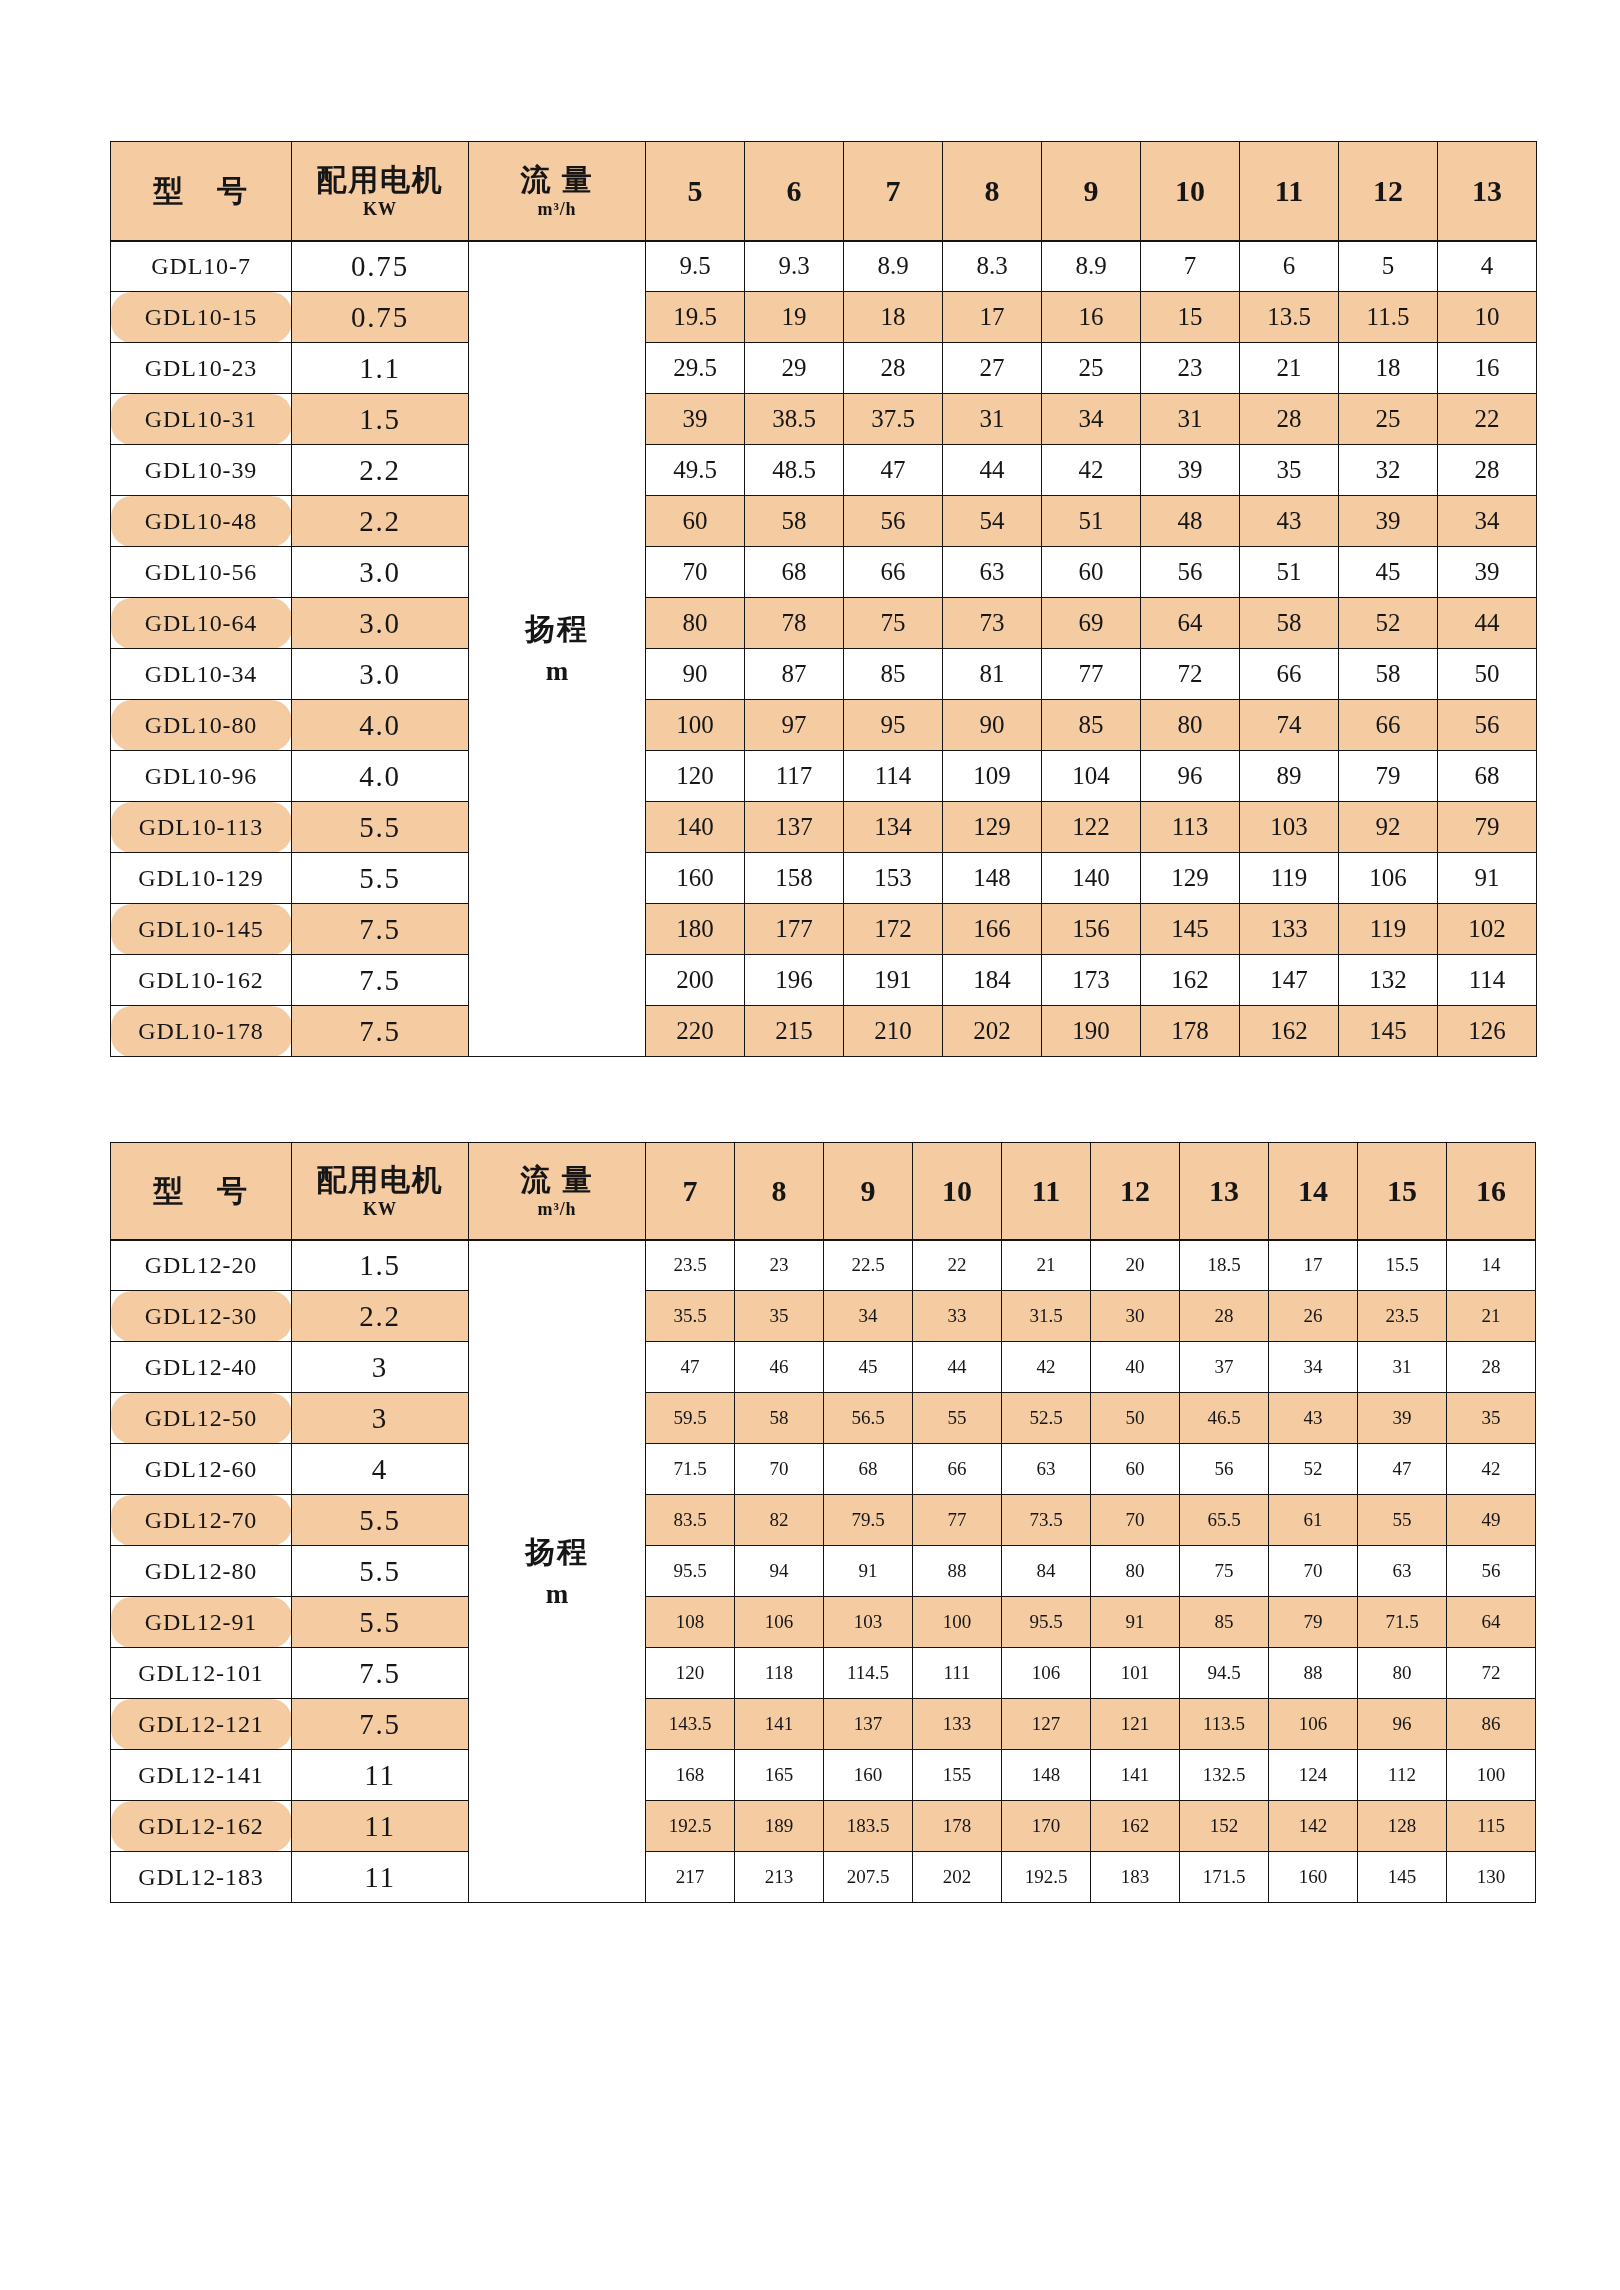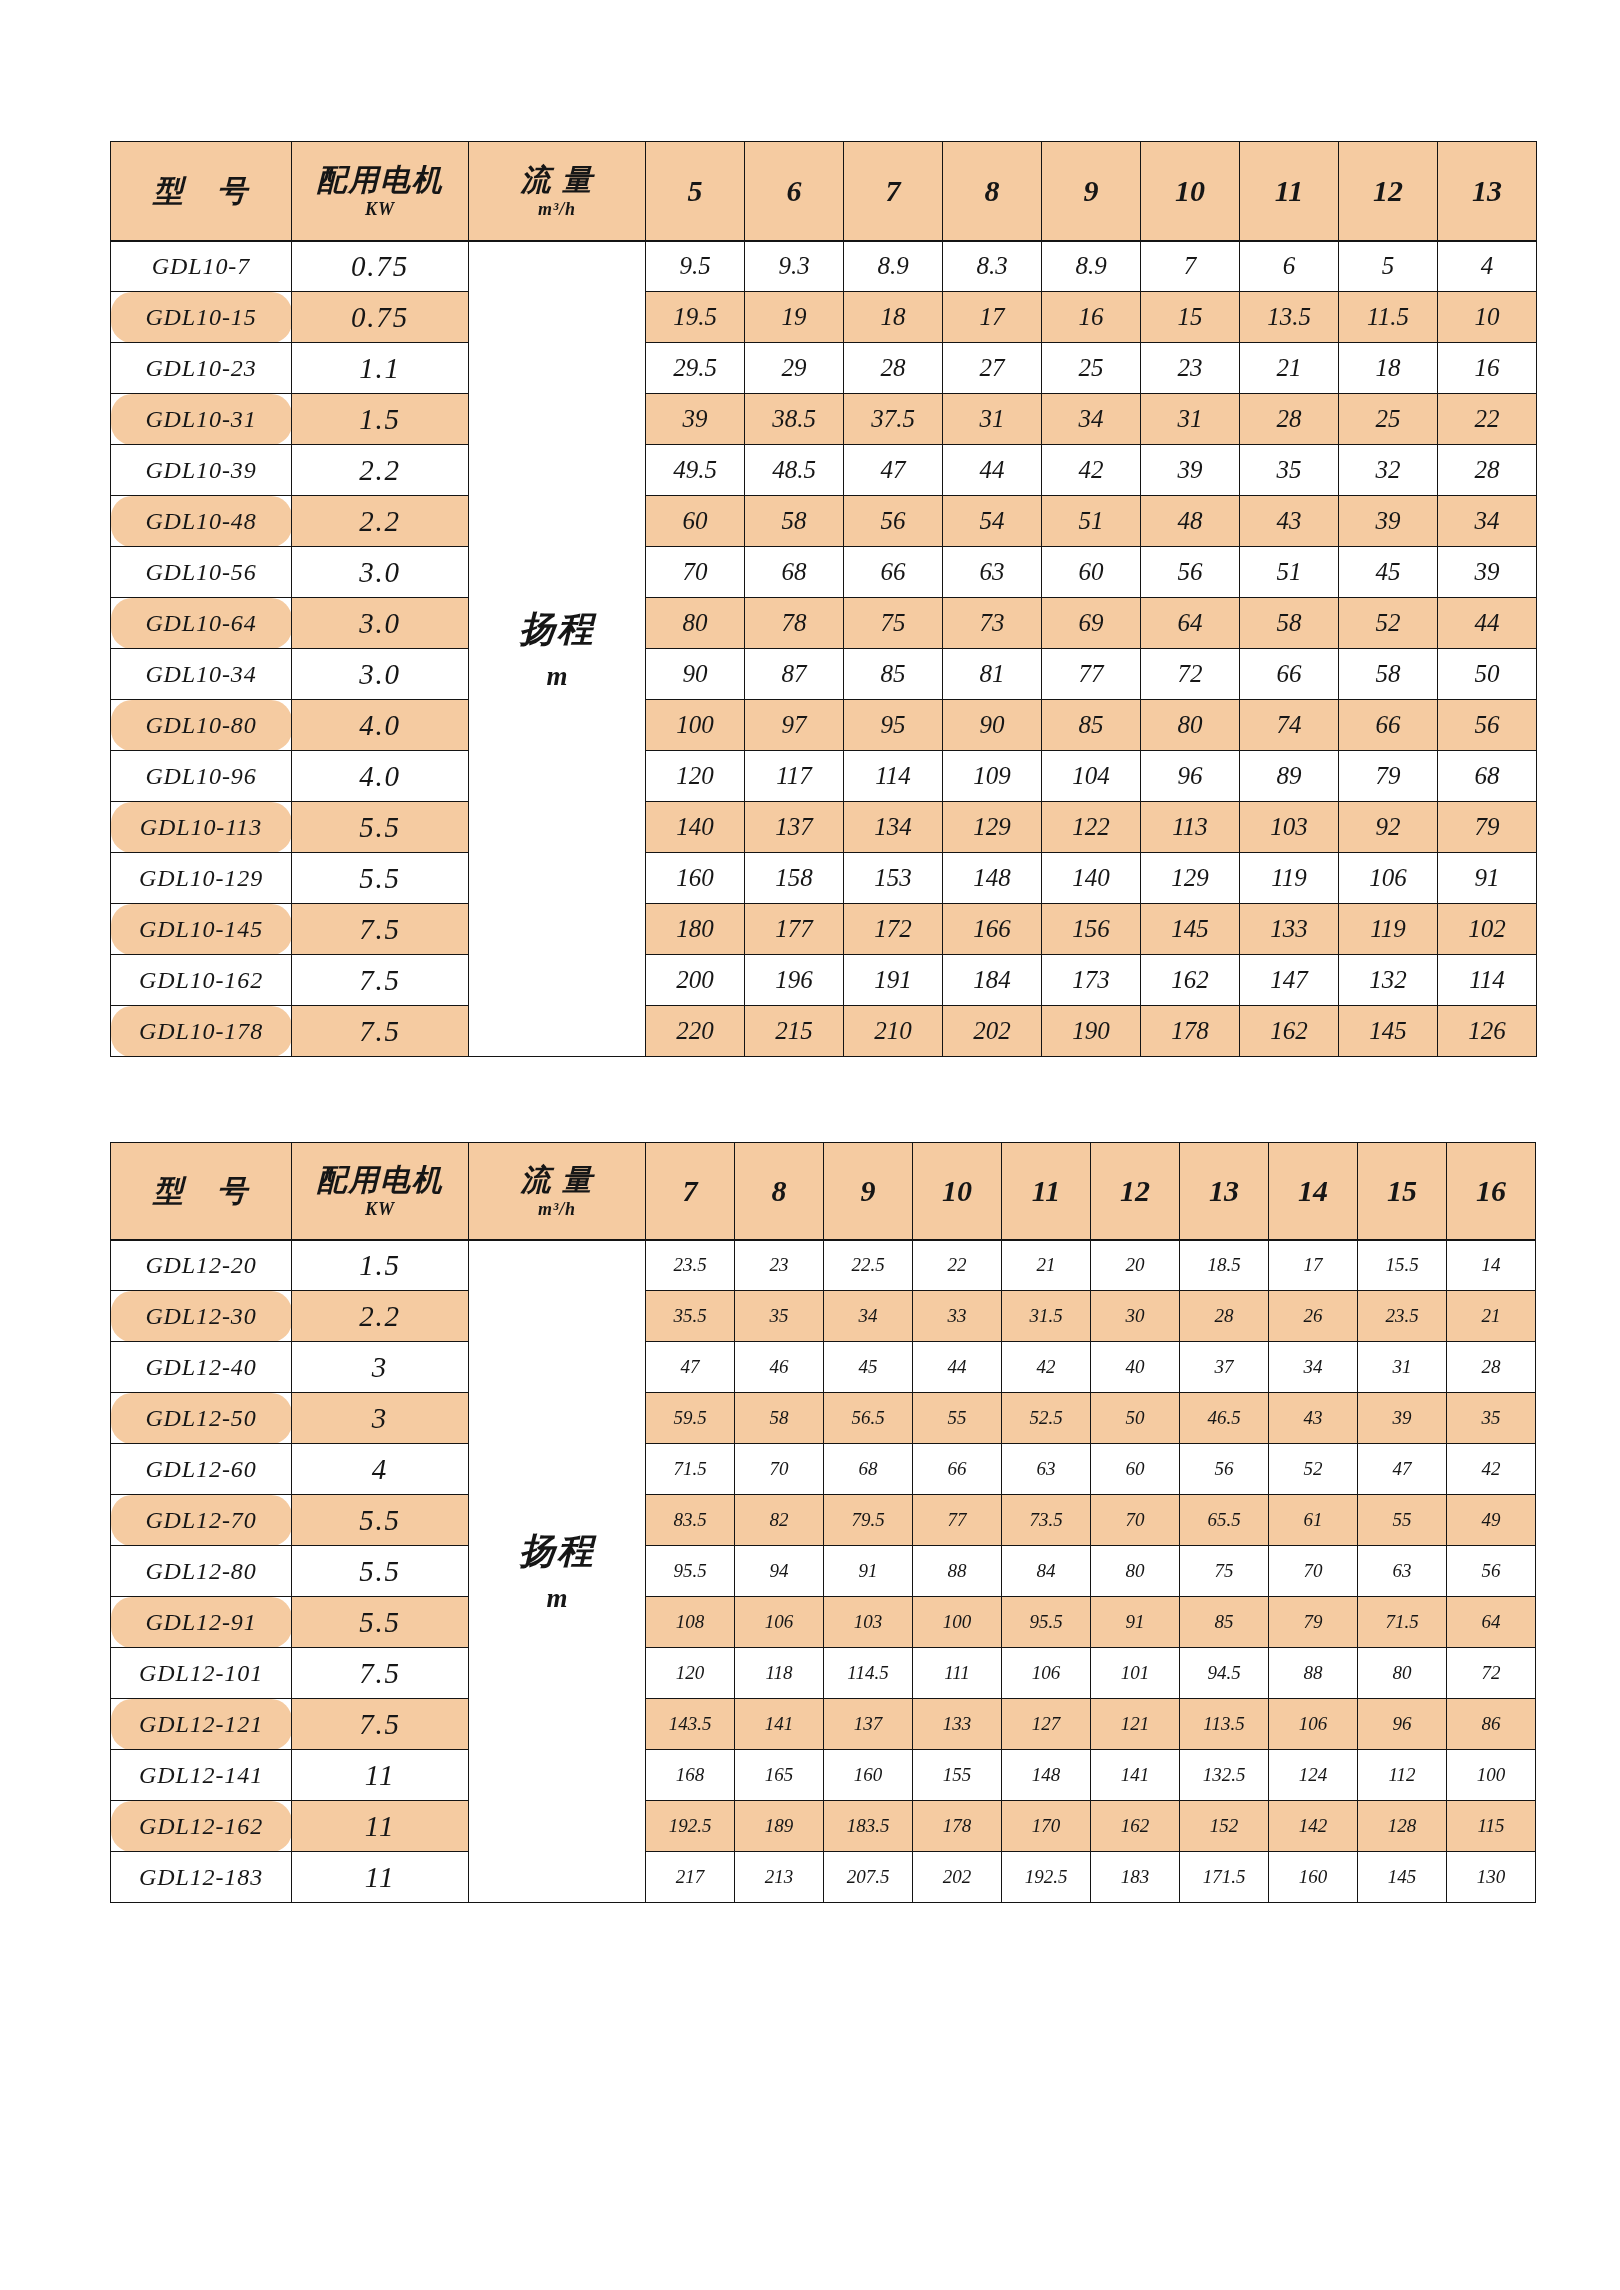--- a/index.html
+++ b/index.html
@@ -4,21 +4,20 @@
 <style>
   html, body { margin: 0; padding: 0; background: #ffffff; }
   .page {
     position: relative;
     width: 1620px;
     height: 2291px;
     background: #ffffff;
     font-family: "Liberation Serif", "DejaVu Serif", serif;
     color: #161616;
     overflow: hidden;
-    font-style: italic;
   }
   .table-block { position: absolute; left: 110px; width: 1426px; }
   .table-block.t1 { top: 141px; }
   .table-block.t2 { top: 1142px; }
 
   table.pump-table {
     border-collapse: collapse;
     table-layout: fixed;
     width: 100%;
   }
@@ -45,21 +44,21 @@
   th .hdr-line2 { font-size: 18px; letter-spacing: 0.9px; text-align: center; }
   th.flow-col-header { font-size: 30px; }
 
   td.model-cell { font-size: 24px; text-align: left; padding-left: 19.7px; letter-spacing: 0.9px; border-radius: 21px; }
   td.power-cell { font-size: 29px; letter-spacing: 1.8px; }
   td.merged-head-col {
     background: #ffffff !important;
     font-weight: bold;
     line-height: 1.5;
   }
-  td.merged-head-col .mh-line1 { font-size: 36px; letter-spacing: 1.8px; }
+  td.merged-head-col .mh-line1 { font-size: 30px; letter-spacing: 1.8px; }
   td.merged-head-col .mh-line2 { font-size: 27px; }
   .t1 td.value-cell { font-size: 25px; }
   .t2 td.value-cell { font-size: 19px; }
 
   tbody tr.shaded td { background: var(--shade); }
 </style>
 </head>
 <body>
 
 <div class="page">

